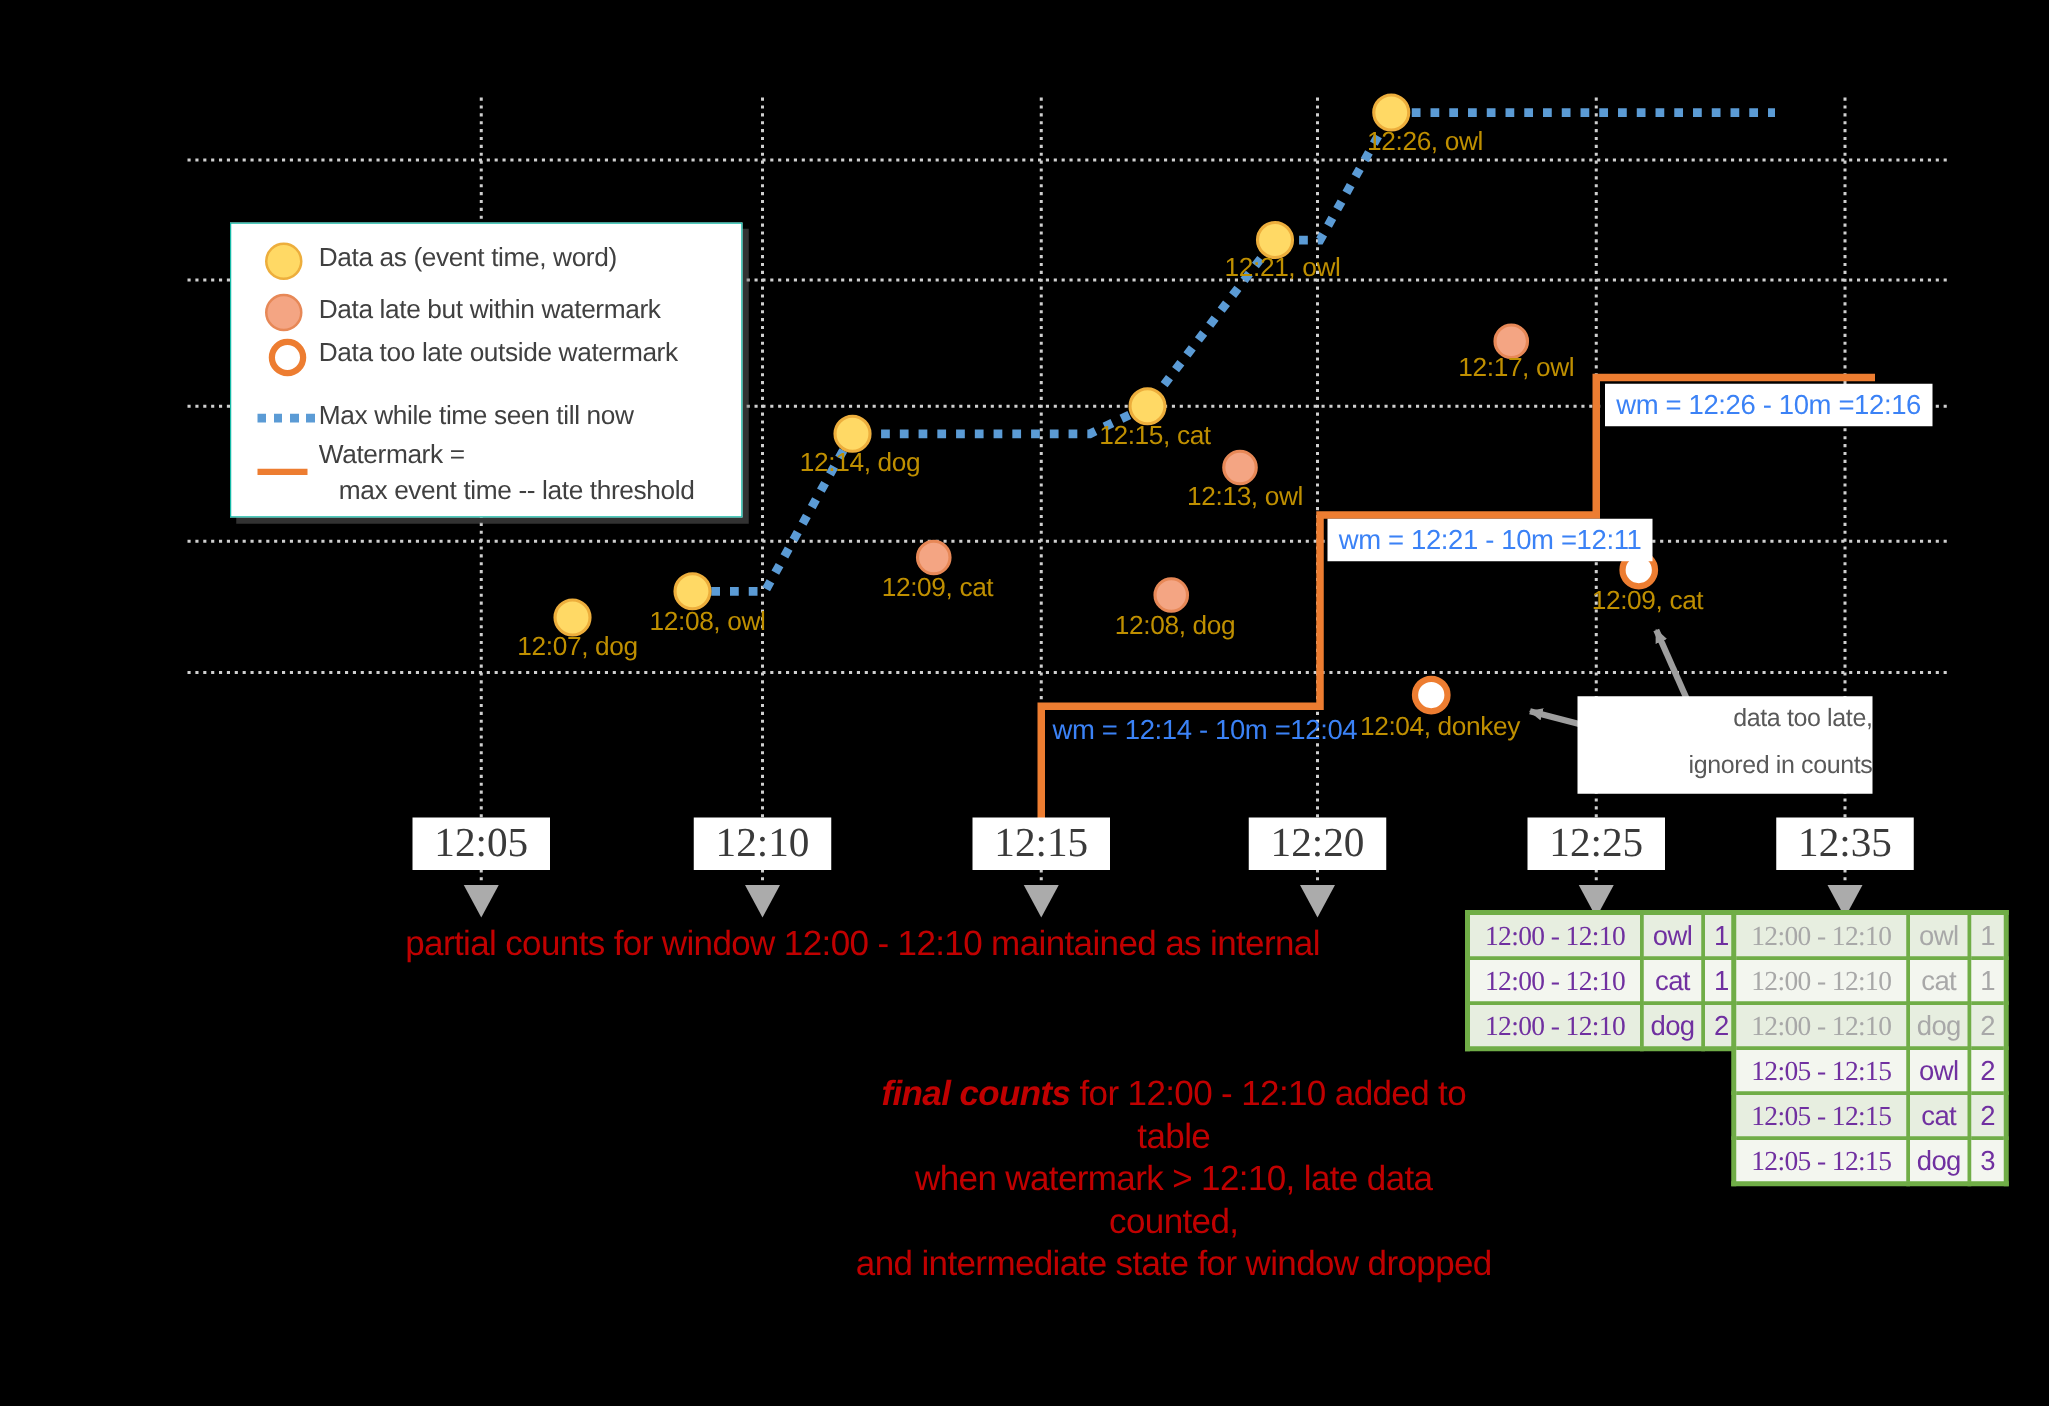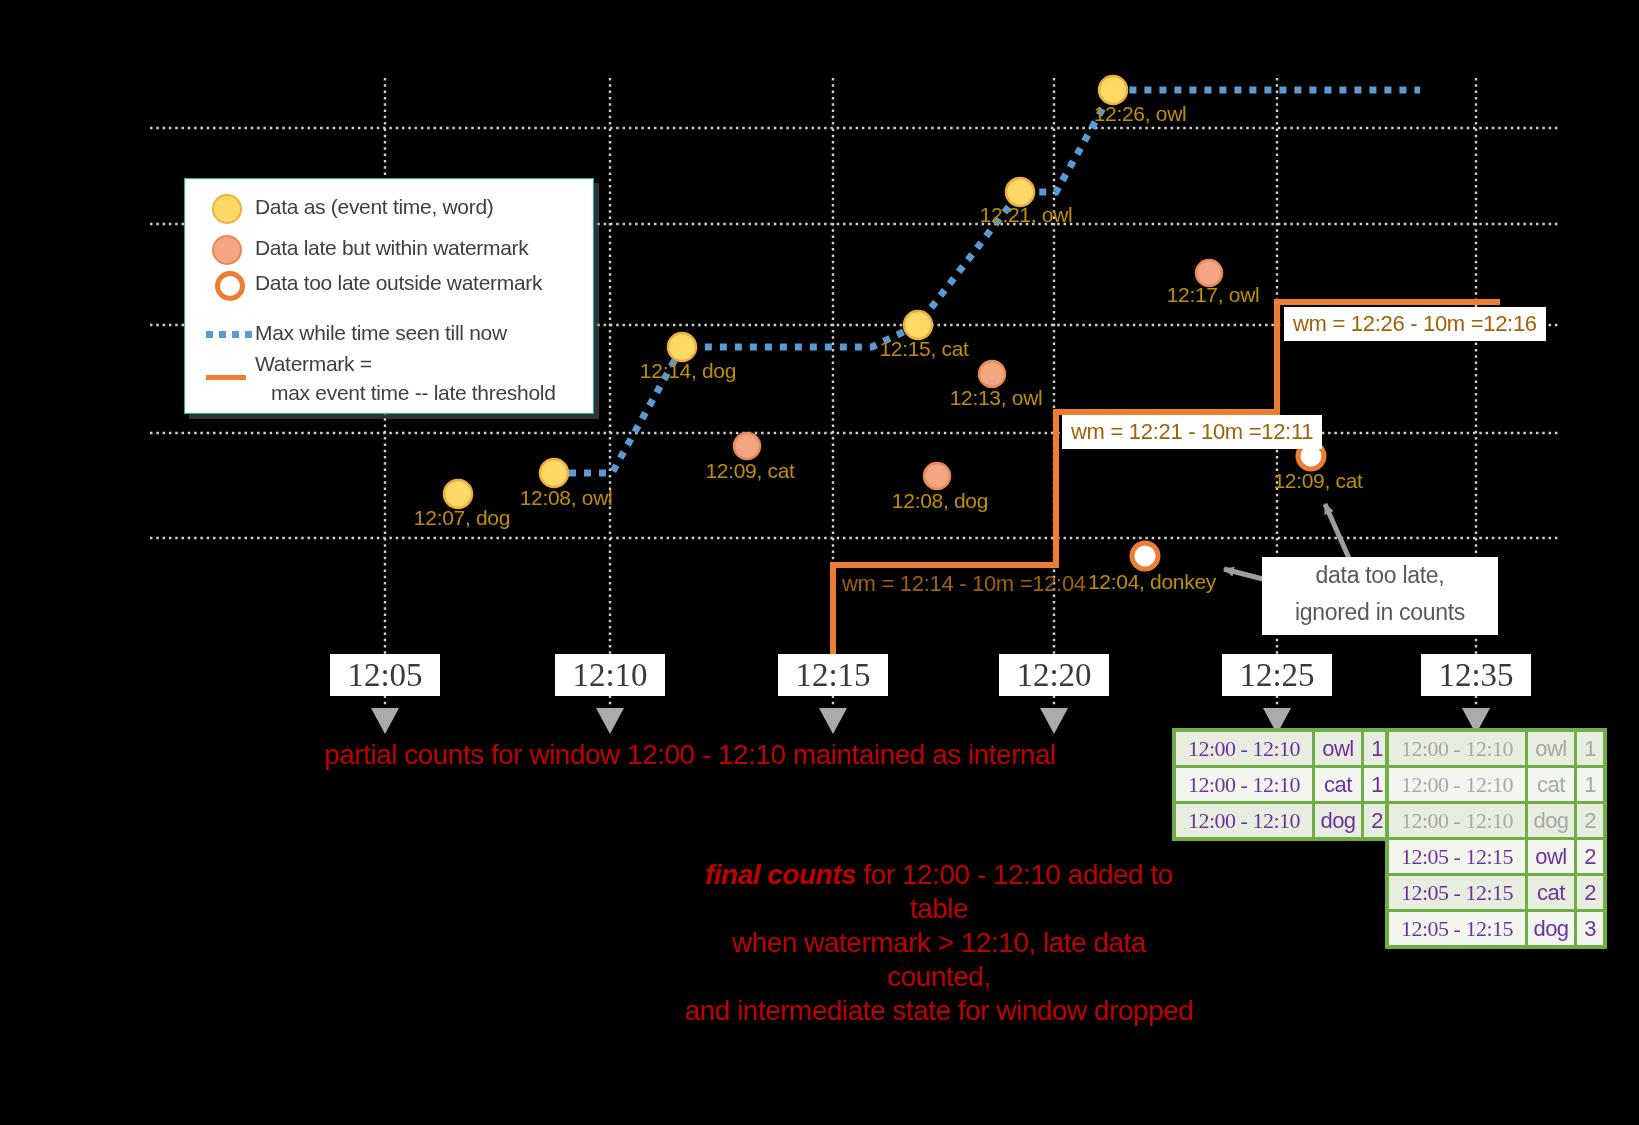--- a/index.html
+++ b/index.html
@@ -15,36 +15,36 @@
   .pt-late{fill:#F4A583;stroke:#E78857;stroke-width:2.5;}
   .pt-toolate{fill:#FFFFFF;stroke:#ED7D31;stroke-width:5;}
   .axis-arrow{fill:#ABABAB;}
   .callout{stroke:#9E9E9E;stroke-width:5;}
 
   .plabel{position:absolute;transform:translateX(-50%);color:#BF8F00;
     font-size:21px;white-space:nowrap;letter-spacing:-0.3px;}
   .axisbox{position:absolute;transform:translateX(-50%);width:110px;height:42px;
     background:#fff;color:#3A3A3A;font-family:"Liberation Serif", serif;
     font-size:33px;line-height:42px;text-align:center;}
-  .wmtext{position:absolute;color:#a16207;font-size:22px;white-space:nowrap;letter-spacing:-0.3px;}
+  .wmtext{position:absolute;color:#3b82f6;font-size:22px;white-space:nowrap;letter-spacing:-0.3px;}
   .wmbox{background:#fff;padding:4px 9px;}
 
   .legend{position:absolute;left:184px;top:178px;width:408px;height:234px;
     background:#fff;border:1px solid #14b8a6;box-shadow:5px 5px 0 rgba(110,110,110,.45);}
   .lg-item{position:absolute;color:#404040;font-size:21px;letter-spacing:-0.3px;white-space:nowrap;}
   .lg-circle{position:absolute;border-radius:50%;}
   .cir-yellow{left:27px;width:26px;height:26px;background:#FFD965;border:2px solid #EDAE3C;}
   .cir-late{left:27px;width:26px;height:26px;background:#F4A583;border:2px solid #E78857;}
   .cir-toolate{left:30px;width:20px;height:20px;background:#fff;border:5px solid #ED7D31;}
   .sw-blue{position:absolute;left:21px;width:46px;height:7px;
     background:repeating-linear-gradient(90deg,#5B9BD5 0 7px,rgba(0,0,0,0) 7px 13px);}
   .sw-orange{position:absolute;left:21px;width:40px;height:5px;background:#ED7D31;}
 
   .notebox{position:absolute;left:1262px;top:557px;width:236px;height:78px;background:#fff;
-    color:#595959;font-size:23px;line-height:37px;text-align:center;letter-spacing:-0.3px;}
+    color:#595959;font-size:20px;line-height:37px;text-align:right;letter-spacing:-0.3px;}
   .red{position:absolute;color:#C00000;font-size:28px;line-height:34px;
     text-align:center;letter-spacing:-0.5px;}
   .red .em{font-weight:bold;font-style:italic;}
 
   .rtable{position:absolute;border-collapse:collapse;border:4px solid #70AD47;}
   .rtable td{border:3px solid #70AD47;font-size:22px;color:#7030A0;height:33px;
     line-height:33px;padding:0 5px;white-space:nowrap;text-align:center;letter-spacing:-0.5px;}
   .rtable tr:nth-child(odd) td{background:#E7EEE0;}
   .rtable tr:nth-child(even) td{background:#F3F6EF;}
   .rtable tr.old td{color:#A8A8A8;}

